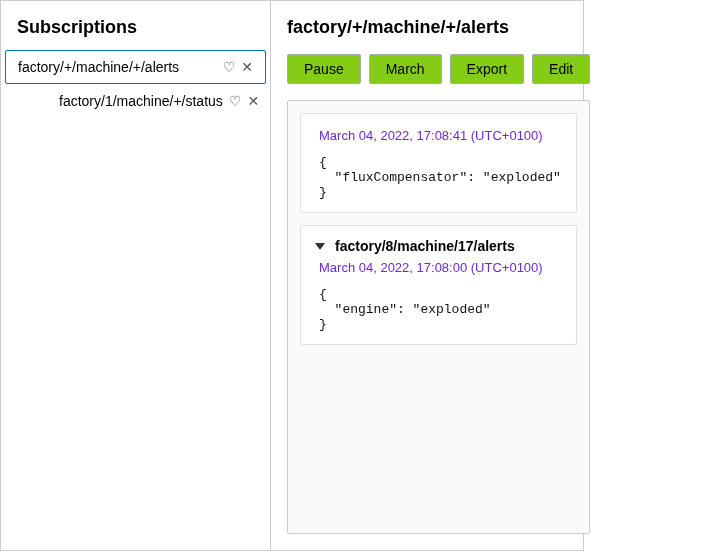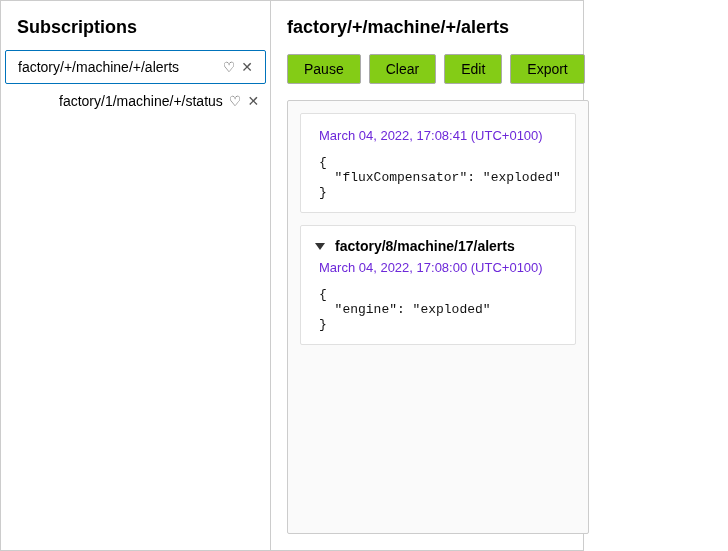--- a/index.html
+++ b/index.html
@@ -163,23 +163,23 @@
         <span class="icon-close">✕</span>
       </span>
     </div>
   </div>
 
   <div class="main">
     <div class="main-title">factory/+/machine/+/alerts</div>
 
     <div class="toolbar">
       <button>Pause</button>
-      <button>Clear</button>
+      <button>March</button>
+      <button>Export</button>
       <button>Edit</button>
-      <button>Export</button>
     </div>
 
     <div class="messages-area">
 
     <div class="message-card">
           <div class="message-timestamp">March 04, 2022, 17:08:41 (UTC+0100)</div>
           <pre class="message-body">{
   "fluxCompensator": "exploded"
 }</pre>
         </div>

